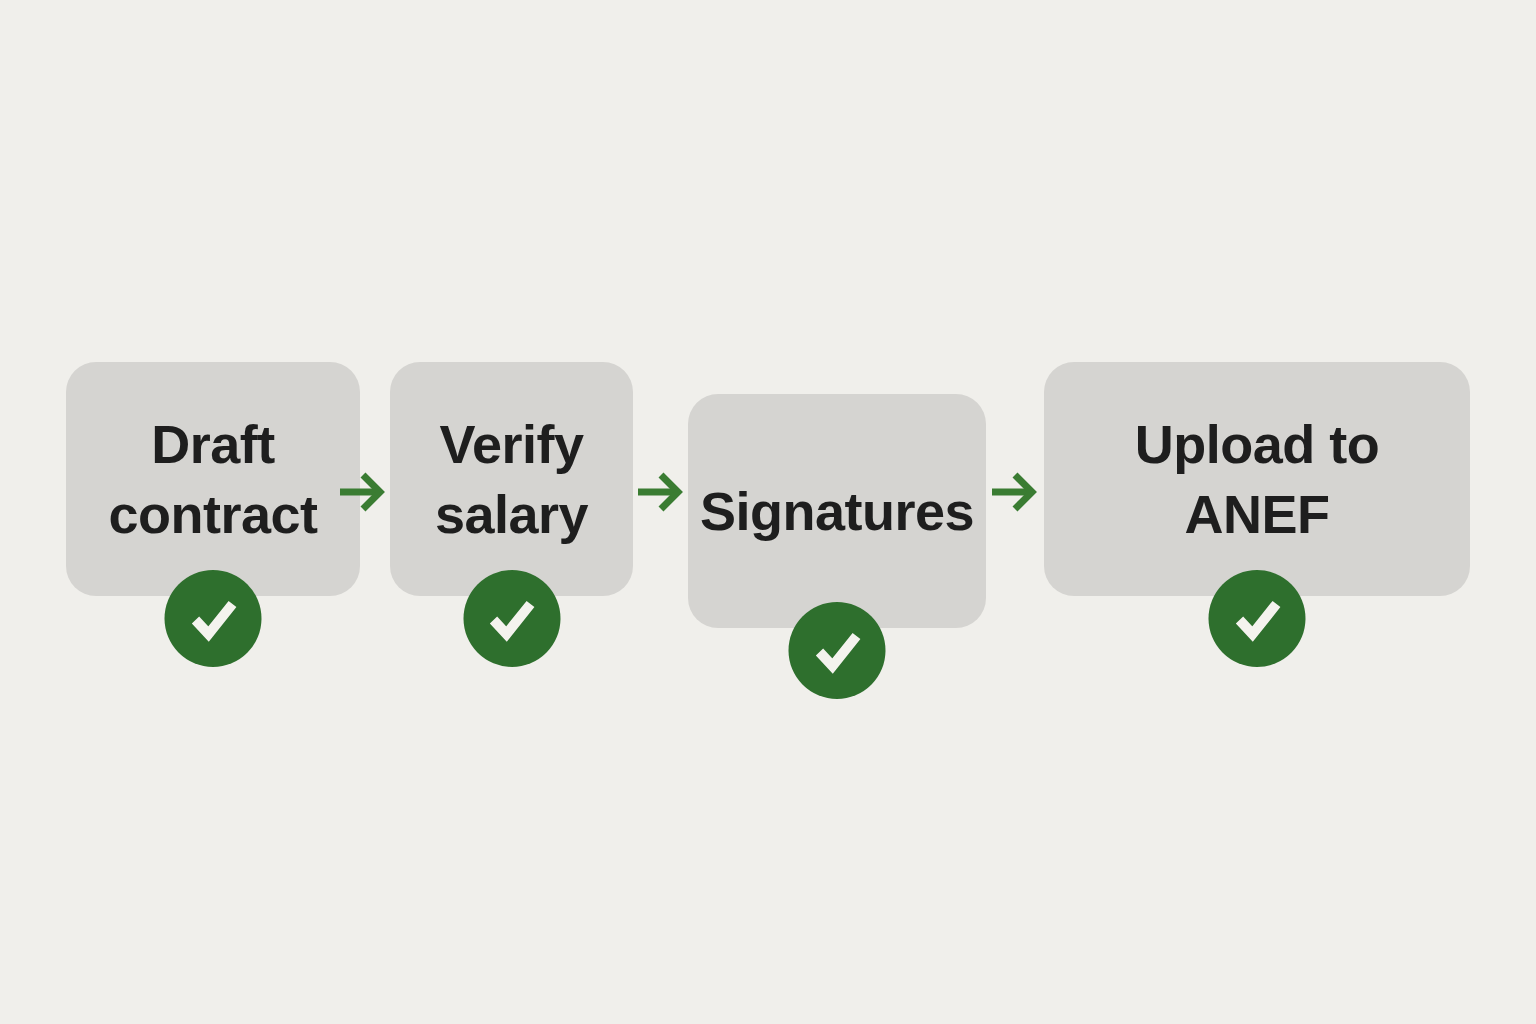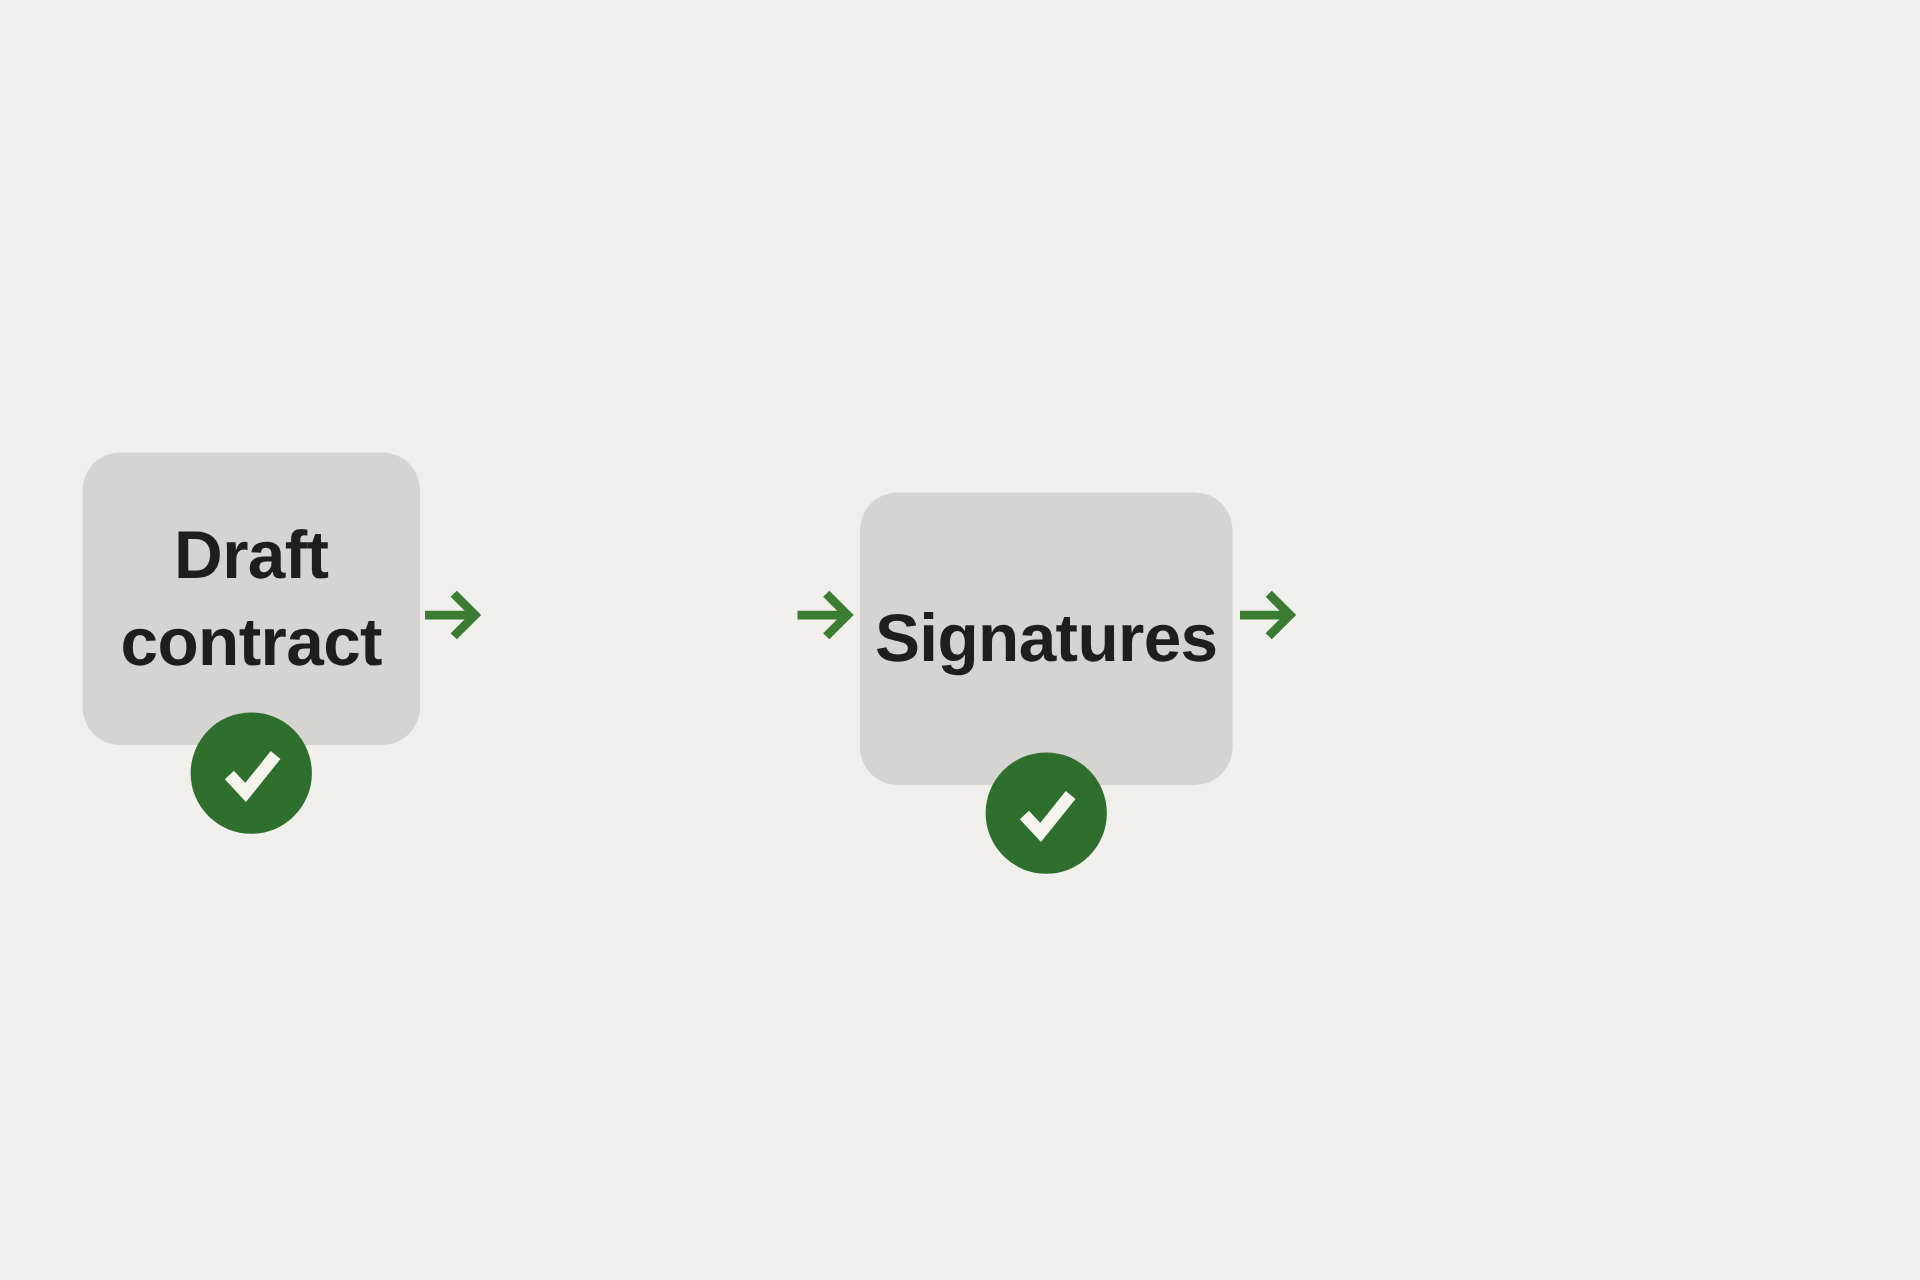--- a/index.html
+++ b/index.html
@@ -63,21 +63,21 @@
   }
   .arrow {
     position: absolute;
     top: 469px;
     height: 46px;
     display: flex;
     align-items: center;
     justify-content: center;
   }
   
-  .step-0 { left: 66px;   width: 270px; text-decoration: underline; }
+  .step-0 { left: 66px;   width: 294px; text-decoration: underline; }
   .step-1 { left: 390px;  width: 243px; }
   .step-2 { left: 688px;  width: 298px; margin-top: 32px; }
   .step-3 { left: 1044px; width: 426px; }
   .arrow-0 { left: 336px; width: 54px; }
   .arrow-1 { left: 633px; width: 55px; }
   .arrow-2 { left: 986px; width: 58px; }
 </style>
 </head>
 <body>
 
@@ -92,20 +92,31 @@
      <path d="M14 33 L27 47 L51 17" fill="none" stroke="#f4f3ee" stroke-width="10" stroke-linecap="butt" stroke-linejoin="miter"></path>
    </svg>
       </div>
     </div>
     <div class="arrow arrow-0">
       <svg width="50" height="46" viewBox="0 0 50 46">
      <path d="M2 23 H41" fill="none" stroke="#3a7c32" stroke-width="7"></path>
      <path d="M25 6 L42 23 L25 40" fill="none" stroke="#3a7c32" stroke-width="7" stroke-linejoin="miter"></path>
    </svg>
     </div>
+    <div class="step step-1">
+      <div class="box">
+        <div class="label">Verify
+salary</div>
+      </div>
+      <div class="badge">
+        <svg width="64" height="64" viewBox="0 0 64 64">
+     <path d="M14 33 L27 47 L51 17" fill="none" stroke="#f4f3ee" stroke-width="10" stroke-linecap="butt" stroke-linejoin="miter"></path>
+   </svg>
+      </div>
+    </div>
     <div class="arrow arrow-1">
       <svg width="50" height="46" viewBox="0 0 50 46">
      <path d="M2 23 H41" fill="none" stroke="#3a7c32" stroke-width="7"></path>
      <path d="M25 6 L42 23 L25 40" fill="none" stroke="#3a7c32" stroke-width="7" stroke-linejoin="miter"></path>
    </svg>
     </div>
     <div class="step step-2">
       <div class="box">
         <div class="label">Signatures</div>
       </div>
@@ -114,13 +125,24 @@
      <path d="M14 33 L27 47 L51 17" fill="none" stroke="#f4f3ee" stroke-width="10" stroke-linecap="butt" stroke-linejoin="miter"></path>
    </svg>
       </div>
     </div>
     <div class="arrow arrow-2">
       <svg width="50" height="46" viewBox="0 0 50 46">
      <path d="M2 23 H41" fill="none" stroke="#3a7c32" stroke-width="7"></path>
      <path d="M25 6 L42 23 L25 40" fill="none" stroke="#3a7c32" stroke-width="7" stroke-linejoin="miter"></path>
    </svg>
     </div>
+    <div class="step step-3">
+      <div class="box">
+        <div class="label">Upload to
+ANEF</div>
+      </div>
+      <div class="badge">
+        <svg width="64" height="64" viewBox="0 0 64 64">
+     <path d="M14 33 L27 47 L51 17" fill="none" stroke="#f4f3ee" stroke-width="10" stroke-linecap="butt" stroke-linejoin="miter"></path>
+   </svg>
+      </div>
+    </div>
   </div>
 
 </body></html>

